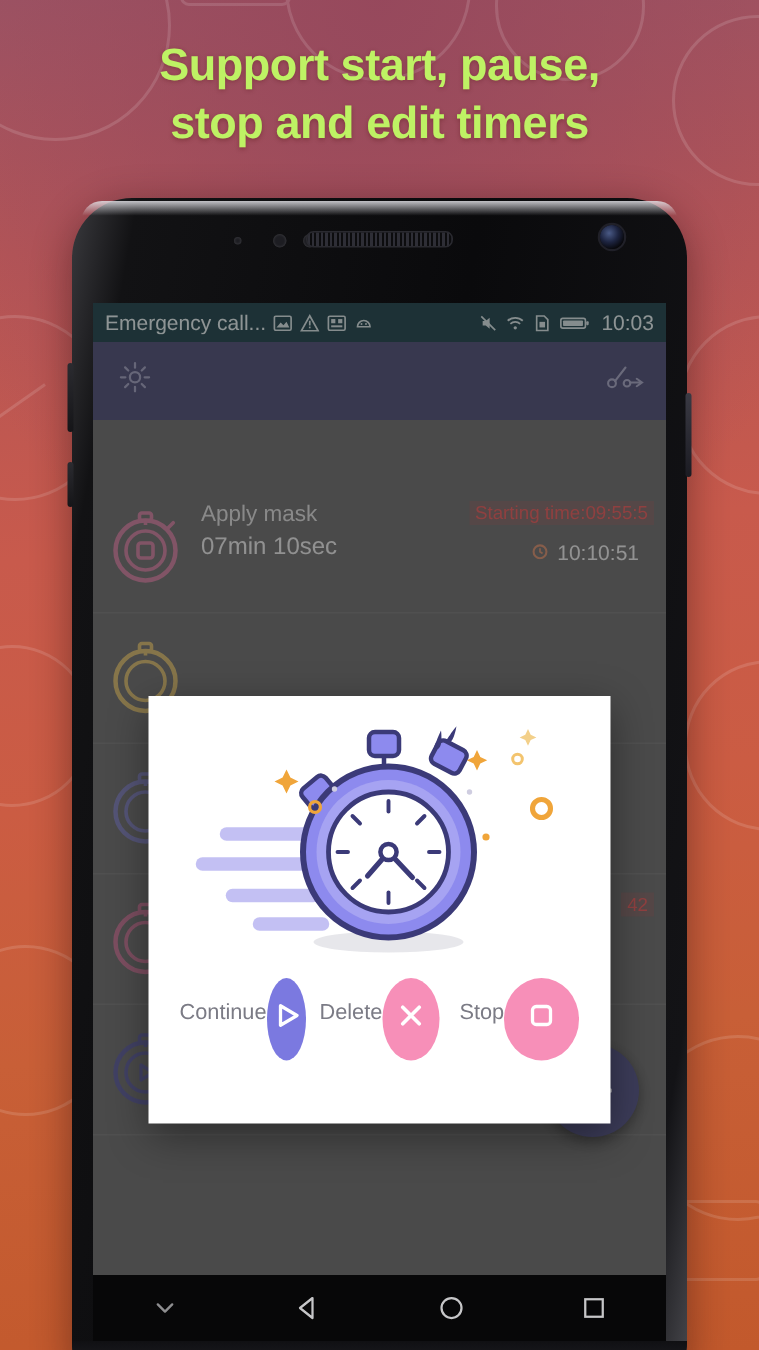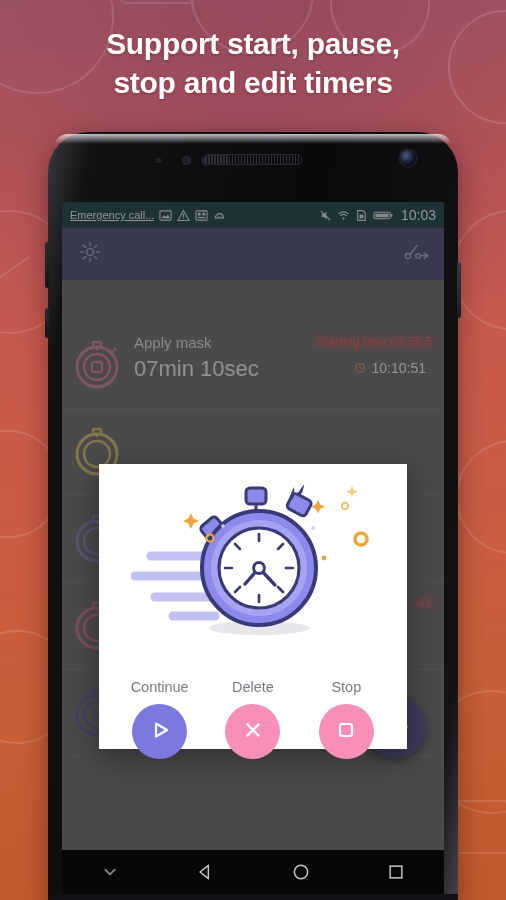--- a/index.html
+++ b/index.html
@@ -22,21 +22,21 @@
         #c2592c 100%);
   }
   #bg-watermarks{position:absolute;inset:0;overflow:hidden;opacity:.13;}
   .wm{position:absolute;border:2px solid #fff;border-radius:50%;}
   .wm-sq{position:absolute;border:2px solid #fff;border-radius:6px;}
   .wm-line{position:absolute;background:#fff;height:2px;}
 
   
   #headline{
     position:absolute;left:0;right:0;top:24px;
-    text-align:center;color:#ffffff;
+    text-align:center;color:#bef264;
     font-size:30px;font-weight:bold;line-height:1.3;
     letter-spacing:-.3px;
     text-shadow:0 1px 3px rgba(80,20,20,.35);
   }
   #headline .l2{display:block;}
 
   
   #phone{
     position:absolute;left:48px;top:132px;width:410px;height:790px;
     border-radius:40px 40px 26px 26px;
@@ -68,21 +68,21 @@
   #screen{
     position:absolute;left:14px;top:70px;width:382px;height:648px;
     overflow:hidden;background:#5e5e5e;
   }
   
   #statusbar{
     height:26px;background:#1c3f47;color:#dfe9ea;
     display:flex;align-items:center;padding:0 8px;font-size:13px;
   }
   #sb-left{display:flex;align-items:center;gap:5px;flex:1;min-width:0;}
-  #sb-carrier{white-space:nowrap;overflow:hidden;font-size:11px;text-decoration:underline;}
+  #sb-carrier{white-space:nowrap;overflow:hidden;font-size:14px;}
   #sb-right{display:flex;align-items:center;gap:5px;}
   #sb-clock{font-size:14px;margin-left:3px;}
   .sicon{width:13px;height:13px;display:inline-block;position:relative;opacity:.92;}
 
   
   #appbar{height:52px;background:#4a4a72;position:relative;}
   #gear{position:absolute;left:16px;top:50%;transform:translateY(-50%);}
   #share{position:absolute;right:14px;top:50%;transform:translateY(-50%);}
 
   
@@ -90,21 +90,21 @@
   #clockchip{
     position:absolute;left:50%;top:10px;transform:translateX(-50%);
     background:#4a4a6e;color:#c9c9da;font-size:15px;
     padding:3px 12px;border-radius:4px;letter-spacing:.5px;
   }
   #rows{position:absolute;left:0;right:0;top:42px;}
   .row{position:relative;height:86px;border-bottom:1px solid rgba(255,255,255,.07);}
   .row-ico{position:absolute;left:8px;top:50%;transform:translateY(-50%);
     width:54px;height:54px;}
   .row-title{position:absolute;left:72px;top:12px;font-size:15px;color:#d6d6d6;}
-  .row-time{position:absolute;left:72px;top:34px;font-size:22px;color:#e3e3e3;}
+  .row-time{position:absolute;left:72px;top:34px;font-size:16px;color:#e3e3e3;}
   .row-badge{position:absolute;right:8px;top:12px;font-size:12.5px;
     color:#e05858;background:rgba(210,80,80,.18);padding:1px 4px;white-space:nowrap;}
   .row-end{position:absolute;right:18px;top:38px;font-size:14px;color:#e5e5e5;
     display:flex;align-items:center;gap:6px;}
 
   
   #fab{position:absolute;right:18px;bottom:92px;width:62px;height:62px;border-radius:50%;
     background:#515184;box-shadow:0 3px 9px rgba(0,0,0,.4);}
   #fab:before,#fab:after{content:"";position:absolute;background:#d4d4e4;border-radius:1px;}
   #fab:before{left:50%;top:50%;transform:translate(-50%,-50%);width:26px;height:3px;}
@@ -113,21 +113,21 @@
   
   #scrim{position:absolute;inset:0;background:rgba(30,30,30,.42);}
 
   
   #dialog{
     position:absolute;left:37px;top:262px;width:308px;height:285px;
     background:#fff;box-shadow:0 8px 26px rgba(0,0,0,.4);
   }
   #illo{position:relative;height:188px;}
   #actions{display:flex;justify-content:space-around;align-items:flex-start;padding:0 14px;}
-  .act{display:flex;flex-direction:column;align-items:center;width:80px;margin-top:27px;}
+  .act{display:flex;flex-direction:row;align-items:center;width:80px;}
   .act-label{font-size:14.5px;color:#7b7b85;margin-bottom:9px;}
   .act-btn{width:55px;height:55px;border-radius:50%;position:relative;
     display:flex;align-items:center;justify-content:center;}
 
   
   #navbar{
     position:absolute;left:14px;top:718px;width:382px;height:44px;
     background:#070708;display:flex;align-items:center;
   }
   .nav-item{flex:1;display:flex;align-items:center;justify-content:center;}

